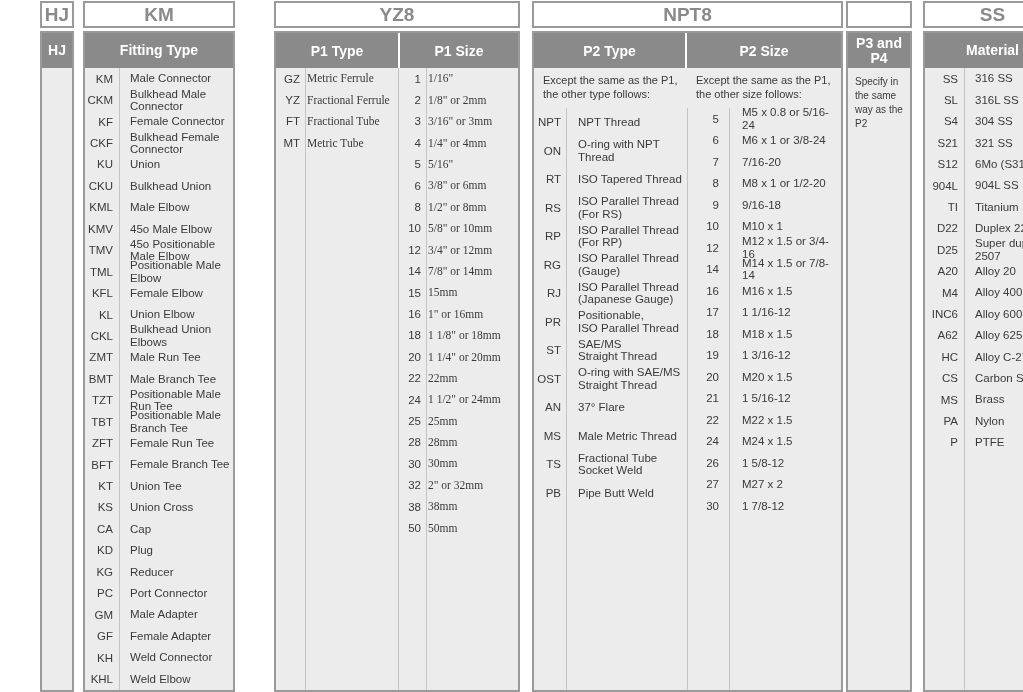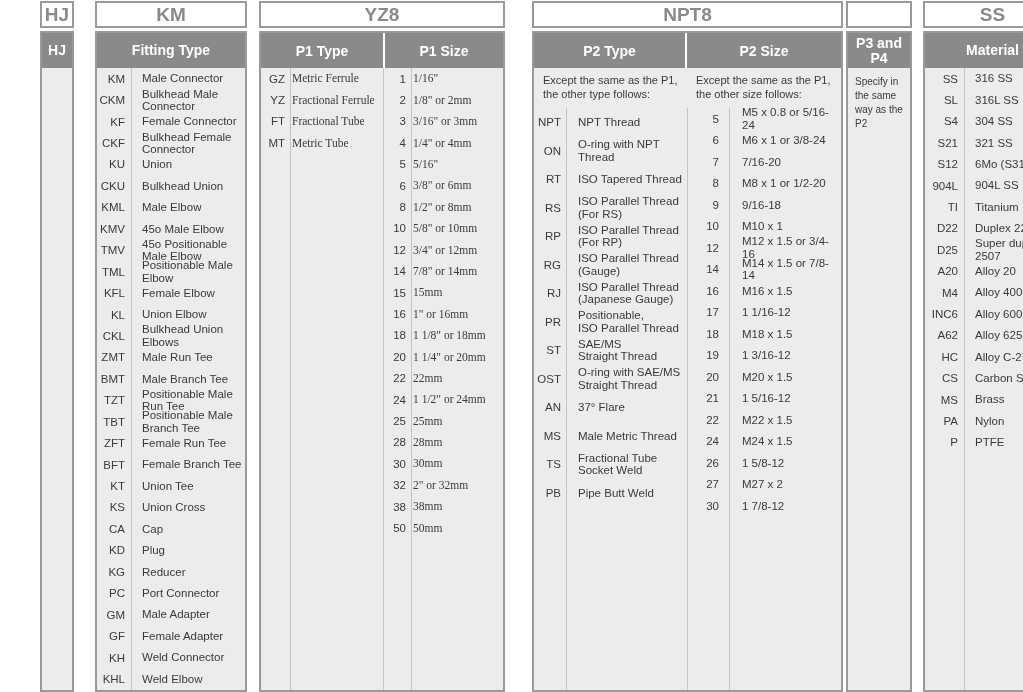--- a/index.html
+++ b/index.html
@@ -28,27 +28,27 @@
 
   .vline{position:absolute;width:1px;background:var(--divider);bottom:0;}
 
   .row{display:flex;align-items:center;font-size:11.5px;color:var(--text);}
   .code{text-align:right;padding-right:5px;flex:none;}
   .desc{flex:1;white-space:pre-line;line-height:12.5px;}
 
   
   .col-hj{left:1px;width:34px;}
   
-  .col-km{left:56px;width:152px;}
+  .col-km{left:44px;width:152px;}
   .col-km .row{height:21.45px;}
   .col-km .code{width:34px;padding-right:6px;}
   .col-km .desc{padding-left:11px;}
   .col-km .vl1{left:34px;top:35px;}
   
-  .col-yz8{left:220px;width:246px;}
+  .col-yz8{left:235px;width:246px;}
   .col-yz8 .row{height:21.4px;}
   .rows-split{display:flex;align-items:flex-start;}
   .col-yz8 .half-l{width:122px;}
   .col-yz8 .half-r{width:120px;}
   .col-yz8 .half-l .code{width:29px;}
   .col-yz8 .half-r .code{width:28px;}
   .col-yz8 .desc{padding-left:2px;font-family:Liberation Serif, serif;}
   .col-yz8 .vl1{left:29px;top:35px;}
   .col-yz8 .vlm{left:122px;top:35px;}
   .col-yz8 .vl2{left:150px;top:35px;}

